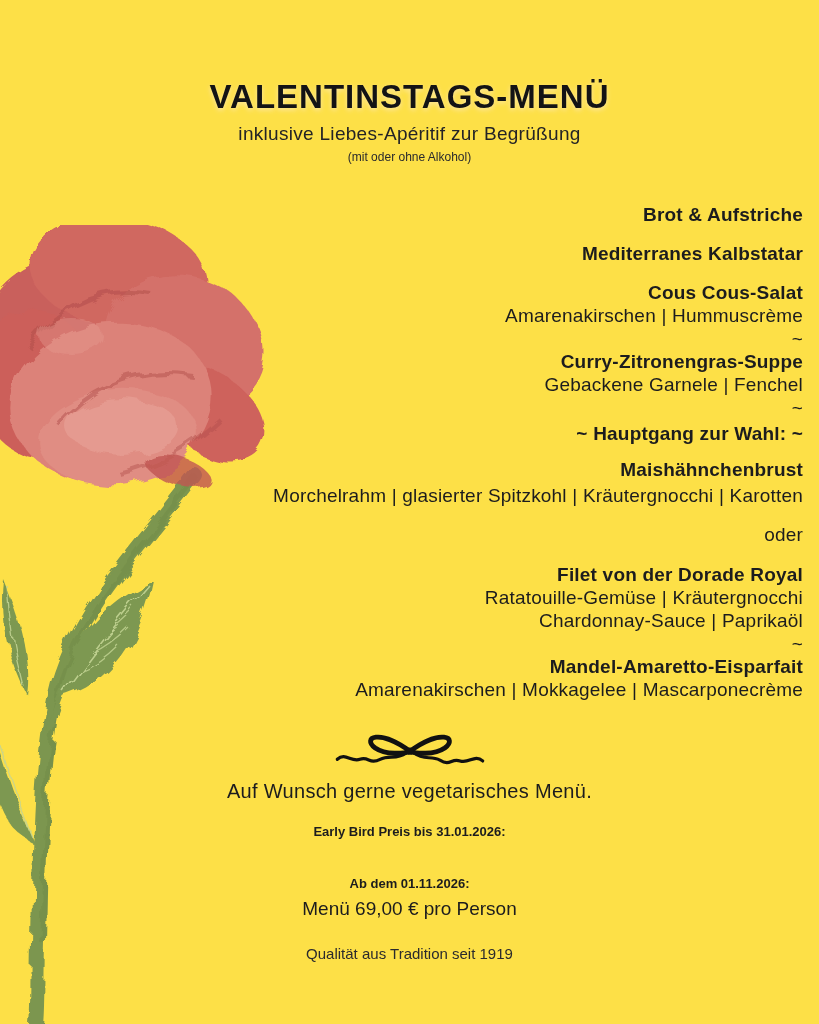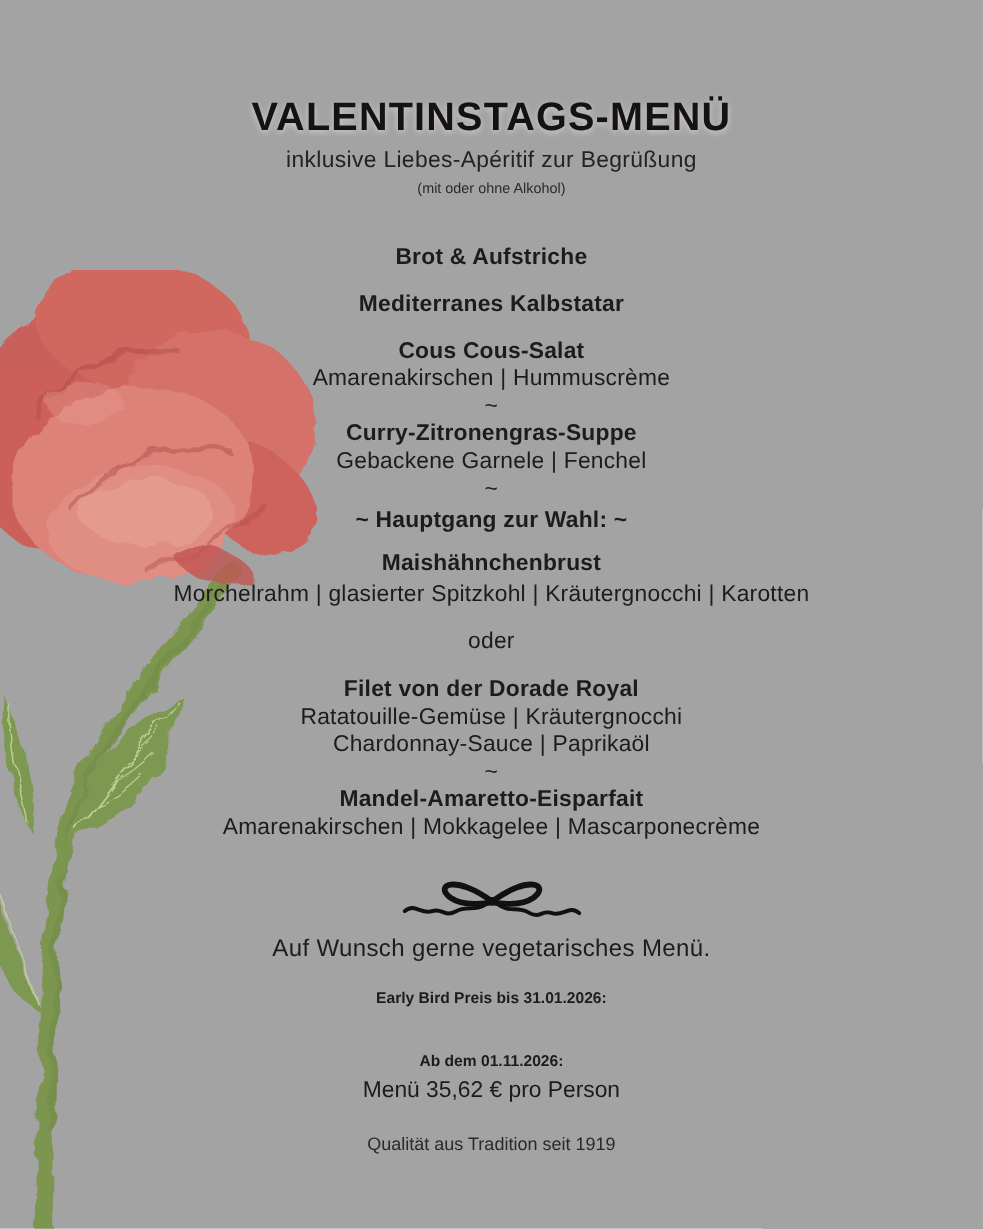--- a/index.html
+++ b/index.html
@@ -1,37 +1,37 @@
 <!DOCTYPE html>
 <html><head>
 <meta charset="utf-8">
 <style>
   html,body{margin:0;padding:0;}
   body{font-family:"Liberation Sans", sans-serif;}
   .canvas{
     position:relative;
     width:819px;height:1024px;
-    background:#a3a3a3;
+    background:#fde047;
     overflow:hidden;
     color:#1c1c1e;
     text-decoration:underline;
   }
   
   .rose-wrap{position:absolute;left:0;top:225px;width:280px;height:800px;pointer-events:none;}
   
   .header{position:absolute;top:78px;left:0;right:0;text-align:center;z-index:2;}
   .title{
     font-size:33px;font-weight:bold;letter-spacing:1px;line-height:38px;
     color:#131315;
     text-shadow:0 2px 5px rgba(255,236,238,0.55);
   }
   .subtitle{font-size:19px;line-height:23px;margin-top:6px;letter-spacing:.3px;color:#232326;}
   .note{font-size:12px;line-height:14px;margin-top:5px;color:#2a2a2d;}
   
-  .menu{position:absolute;top:203px;left:0;right:0;text-align:center;z-index:2;}
+  .menu{position:absolute;top:203px;left:0;right:16px;text-align:right;z-index:2;}
   .line{font-size:19px;line-height:23px;letter-spacing:.2px;}
   .b{font-weight:bold;}
   .mt2{margin-top:0;}  .mt3{margin-top:3px;}
   .mt13{margin-top:13px;} .mt16{margin-top:16px;} .mt17{margin-top:17px;}
   
   .footer{position:absolute;top:727px;left:0;right:0;text-align:center;z-index:2;}
   .bow{display:block;margin:0 auto;width:170px;height:42px;}
   .veggie{font-size:20px;line-height:24px;margin-top:10px;letter-spacing:.3px;}
   .price-label{font-size:13px;line-height:23px;font-weight:bold;margin-top:17px;}
   .price-value{font-size:19px;line-height:23px;margin-top:2px;}
@@ -130,17 +130,17 @@
 
         <path d="M 95 30 C 57 2 35 13 52 26 C 65 35 88 33 95 30 Z" stroke-width="6"></path>
 
         <path d="M 95 30 C 133 2 155 13 138 26 C 125 35 102 33 95 30 Z" stroke-width="6"></path>
       </g>
       <circle cx="95" cy="30" r="4.5" fill="#111111"></circle>
     </svg>
     <div class="veggie">Auf Wunsch gerne vegetarisches Menü.</div>
     <div class="price-label">Early Bird Preis bis 31.01.2026:</div>
     <div class="price-label second">Ab dem 01.11.2026:</div>
-    <div class="price-value">Menü 35,62 € pro Person</div>
+    <div class="price-value">Menü 69,00 € pro Person</div>
     <div class="tagline">Qualität aus Tradition seit 1919</div>
   </div>
 
 </div>
 
 </body></html>

